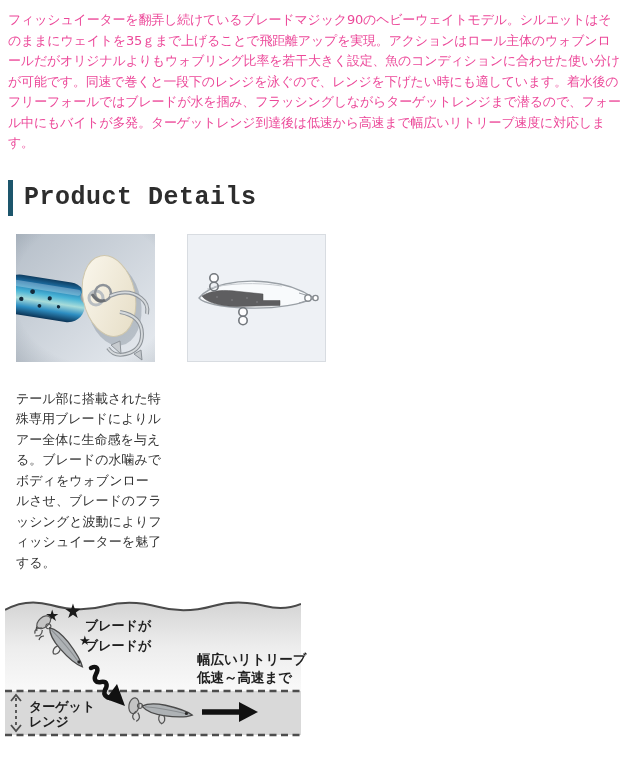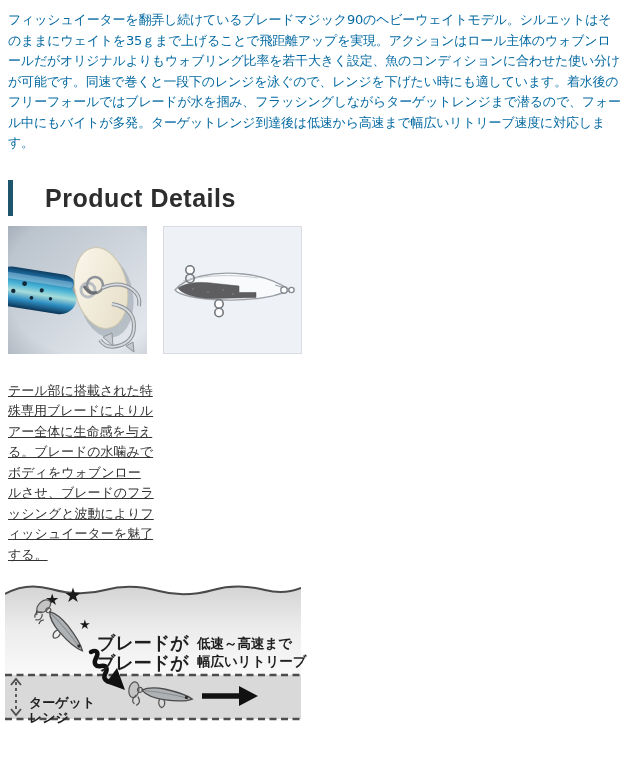--- a/index.html
+++ b/index.html
@@ -9,39 +9,39 @@
     color:#333333;
   }
   .content { padding:10px 8px 7px 8px; }
 
   .intro {
     margin:0;
     width:614px;
     font-size:13px;
     line-height:20.5px;
     letter-spacing:-0.2px;
-    color:#0369a1;
+    color:#ec4899;
   }
 
   h2.section-heading {
-    font-family:Liberation Sans, sans-serif;
+    font-family:Liberation Mono, monospace;
     font-weight:bold;
     font-size:25px;
     line-height:36px;
     color:#2d2d2d;
     letter-spacing:0.5px;
     border-left:5px solid #1d566c;
-    padding-left:32px;
+    padding-left:11px;
     margin:0;
   }
   .mt-lg { margin-top:26px !important; }
   .mt-sm { margin-top:4px !important; }
 
   .figure-row { display:flex; gap:16px; margin-top:10px; }
-  figure { margin:0; width:139px;text-decoration:underline; }
+  figure { margin:8px; width:139px; }
   .img-frame { width:139px; height:128px; }
   .img-frame svg { display:block; }
   figcaption {
     margin-top:27px;
     width:146px;
     font-size:13px;
     line-height:20.5px;
     color:#333333;
   }
 
@@ -52,23 +52,23 @@
     margin:13px 0 0 -3px;
   }
   .howto svg.scene { position:absolute; left:0; top:0; }
   .howto .lbl {
     position:absolute;
     font-weight:bold;
     color:#1f1f1f;
     white-space:nowrap;
     z-index:2;
   }
-  .lbl-flash   { left:92px;  top:22px;  font-size:18px;   line-height:20px;margin-top:33px; }
+  .lbl-flash   { left:80px;  top:22px;  font-size:13px;   line-height:20px; }
   .lbl-retrieve{ left:192px; top:57px;  font-size:13.5px; line-height:17.5px; }
-  .lbl-target  { left:24px;  top:105px; font-size:13px;   line-height:15px;margin-top:12px; }
+  .lbl-target  { left:24px;  top:105px; font-size:13px;   line-height:15px; }
 </style>
 </head>
 <body>
 
 <div class="content">
 
   <p class="intro">フィッシュイーターを翻弄し続けているブレードマジック90のヘビーウェイトモデル。シルエットはそのままにウェイトを35ｇまで上げることで飛距離アップを実現。アクションはロール主体のウォブンロールだがオリジナルよりもウォブリング比率を若干大きく設定、魚のコンディションに合わせた使い分けが可能です。同速で巻くと一段下のレンジを泳ぐので、レンジを下げたい時にも適しています。着水後のフリーフォールではブレードが水を掴み、フラッシングしながらターゲットレンジまで潜るので、フォール中にもバイトが多発。ターゲットレンジ到達後は低速から高速まで幅広いリトリーブ速度に対応します。</p>
 
   <h2 class="section-heading mt-lg">Product Details</h2>
 
@@ -202,22 +202,22 @@
         <line x1="197" y1="118" x2="235" y2="118" stroke="#111111" stroke-width="5.5"></line>
         <polygon points="234,108 253,118 234,128" fill="#111111"></polygon>
       </g>
     </svg>
 
     <div class="lbl lbl-flash">
       <div>ブレードが</div>
       <div>ブレードが</div>
     </div>
     <div class="lbl lbl-retrieve">
+      <div>幅広いリトリーブ</div>
       <div>低速～高速まで</div>
-      <div>幅広いリトリーブ</div>
     </div>
     <div class="lbl lbl-target">
       <div>ターゲット</div>
       <div>レンジ</div>
     </div>
   </div>
 
 </div>
 
 </body></html>

